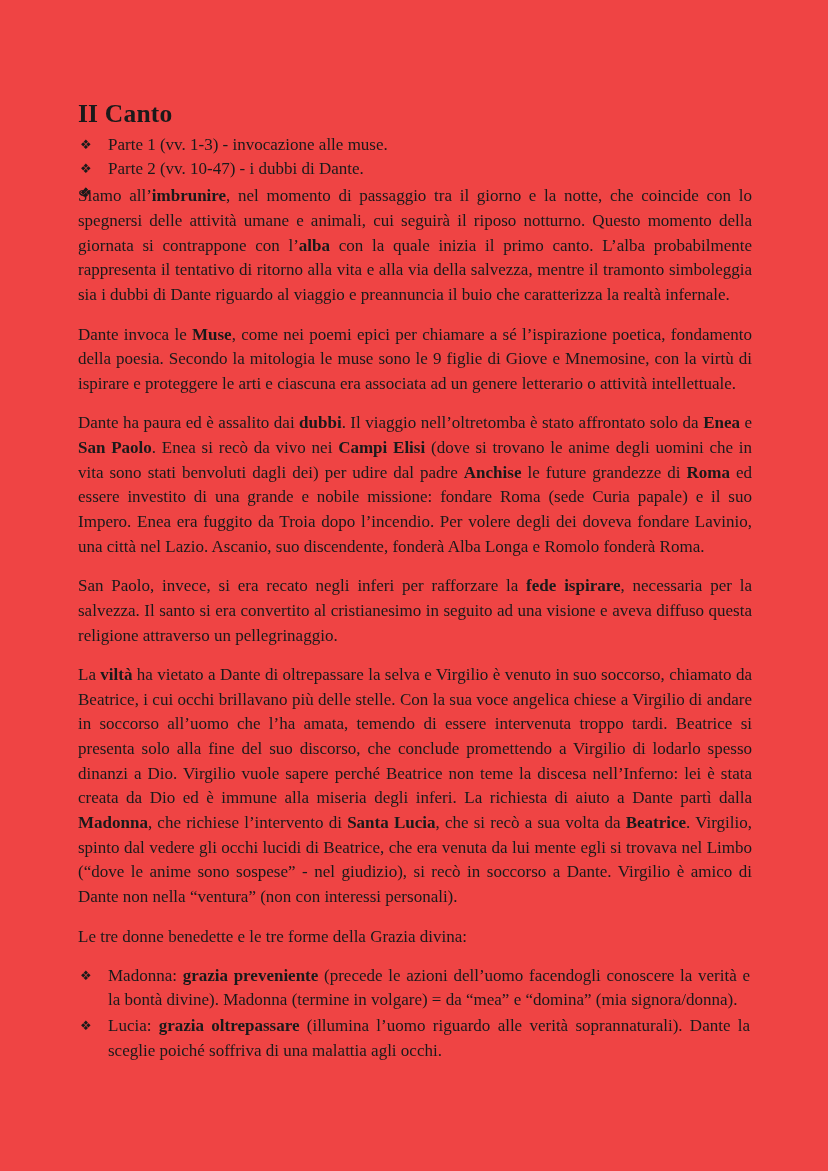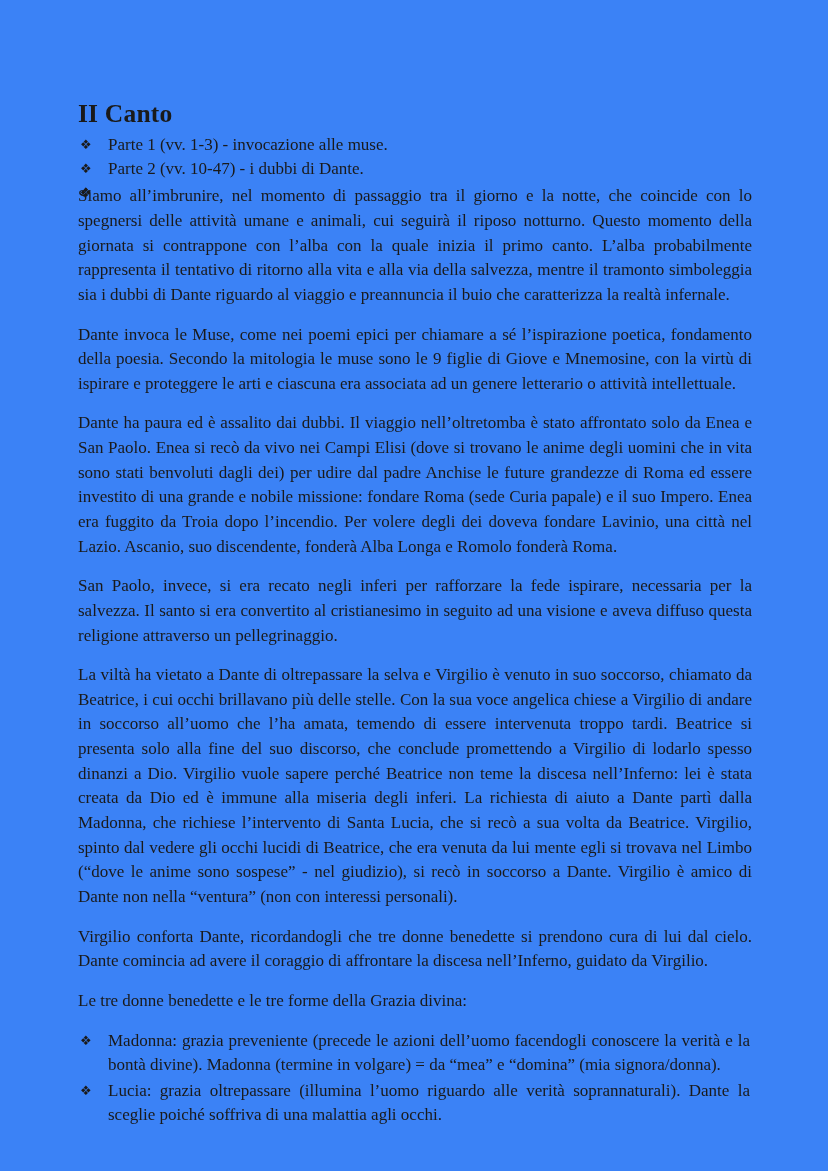--- a/index.html
+++ b/index.html
@@ -11,21 +11,21 @@
     width: 828px;
     height: 1171px;
     font-family: "Liberation Serif", "DejaVu Serif", serif;
     color: #1a1a1a;
     -webkit-font-smoothing: antialiased;
   }
   .page {
     position: relative;
     width: 828px;
     height: 1171px;
-    background: #3b82f6;
+    background: #ef4444;
     box-sizing: border-box;
     padding: 100px 76px 0 78px;
   }
   .doc-title {
     font-size: 25.5px;
     font-weight: bold;
     letter-spacing: 0.2px;
     margin: 0 0 5px 0;
     line-height: 1.1;
   }
@@ -56,21 +56,21 @@
     line-height: 1.78;
     font-family: "DejaVu Sans", sans-serif;
   }
   p.body-par {
     font-size: 17px;
     line-height: 1.45;
     text-align: justify;
     margin: 0 0 15px 0;
   }
   p.first-par { margin-top: 1px; }
-  b, strong { font-weight: normal; }
+  b, strong { font-weight: bold; }
 </style>
 </head>
 <body>
 
 <div class="page">
 
   <h1 class="doc-title">II Canto</h1>
 
   <ul class="bullets top">
     <li>
@@ -92,21 +92,20 @@
   <p class="body-par first-par"><span>Siamo all’</span><b>imbrunire</b><span>, nel momento di passaggio tra il giorno e la notte, che coincide con lo spegnersi delle attività umane e animali, cui seguirà il riposo notturno. Questo momento della giornata si contrappone con l’</span><b>alba</b><span> con la quale inizia il primo canto. L’alba probabilmente rappresenta il tentativo di ritorno alla vita e alla via della salvezza, mentre il tramonto simboleggia sia i dubbi di Dante riguardo al viaggio e preannuncia il buio che caratterizza la realtà infernale.</span></p>
 
   <p class="body-par"><span>Dante invoca le </span><b>Muse</b><span>, come nei poemi epici per chiamare a sé l’ispirazione poetica, fondamento della poesia. Secondo la mitologia le muse sono le 9 figlie di Giove e Mnemosine, con la virtù di ispirare e proteggere le arti e ciascuna era associata ad un genere letterario o attività intellettuale.</span></p>
 
   <p class="body-par"><span>Dante ha paura ed è assalito dai </span><b>dubbi</b><span>. Il viaggio nell’oltretomba è stato affrontato solo da </span><b>Enea</b><span> e </span><b>San Paolo</b><span>. Enea si recò da vivo nei </span><b>Campi Elisi</b><span> (dove si trovano le anime degli uomini che in vita sono stati benvoluti dagli dei) per udire dal padre </span><b>Anchise</b><span> le future grandezze di </span><b>Roma</b><span> ed essere investito di una grande e nobile missione: fondare Roma (sede Curia papale) e il suo Impero. Enea era fuggito da Troia dopo l’incendio. Per volere degli dei doveva fondare Lavinio, una città nel Lazio. Ascanio, suo discendente, fonderà Alba Longa e Romolo fonderà Roma.</span></p>
 
   <p class="body-par"><span>San Paolo, invece, si era recato negli inferi per rafforzare la </span><b>fede ispirare</b><span>, necessaria per la salvezza. Il santo si era convertito al cristianesimo in seguito ad una visione e aveva diffuso questa religione attraverso un pellegrinaggio.</span></p>
 
   <p class="body-par"><span>La </span><b>viltà</b><span> ha vietato a Dante di oltrepassare la selva e Virgilio è venuto in suo soccorso, chiamato da Beatrice, i cui occhi brillavano più delle stelle. Con la sua voce angelica chiese a Virgilio di andare in soccorso all’uomo che l’ha amata, temendo di essere intervenuta troppo tardi. Beatrice si presenta solo alla fine del suo discorso, che conclude promettendo a Virgilio di lodarlo spesso dinanzi a Dio. Virgilio vuole sapere perché Beatrice non teme la discesa nell’Inferno: lei è stata creata da Dio ed è immune alla miseria degli inferi. La richiesta di aiuto a Dante partì dalla </span><b>Madonna</b><span>, che richiese l’intervento di </span><b>Santa Lucia</b><span>, che si recò a sua volta da </span><b>Beatrice</b><span>. Virgilio, spinto dal vedere gli occhi lucidi di Beatrice, che era venuta da lui mente egli si trovava nel Limbo (“dove le anime sono sospese” - nel giudizio), si recò in soccorso a Dante. Virgilio è amico di Dante non nella “ventura” (non con interessi personali).</span></p>
 
-  <p class="body-par">Virgilio conforta Dante, ricordandogli che tre donne benedette si prendono cura di lui dal cielo. Dante comincia ad avere il coraggio di affrontare la discesa nell’Inferno, guidato da Virgilio.</p>
 
   <p class="body-par">Le tre donne benedette e le tre forme della Grazia divina:</p>
 
   <ul class="bullets bottom">
     <li>
       <span class="bullet-glyph">❖</span>
       <span>Madonna: </span><b>grazia preveniente</b><span> (precede le azioni dell’uomo facendogli conoscere la verità e la bontà divine). Madonna (termine in volgare) = da “mea” e “domina” (mia signora/donna).</span>
     </li>
     <li>
       <span class="bullet-glyph">❖</span>

